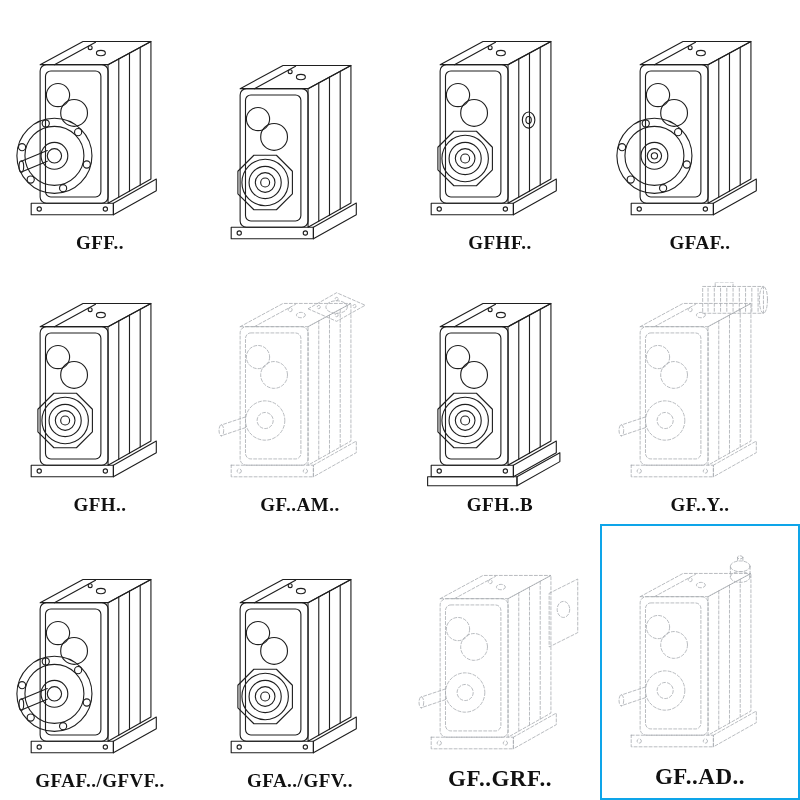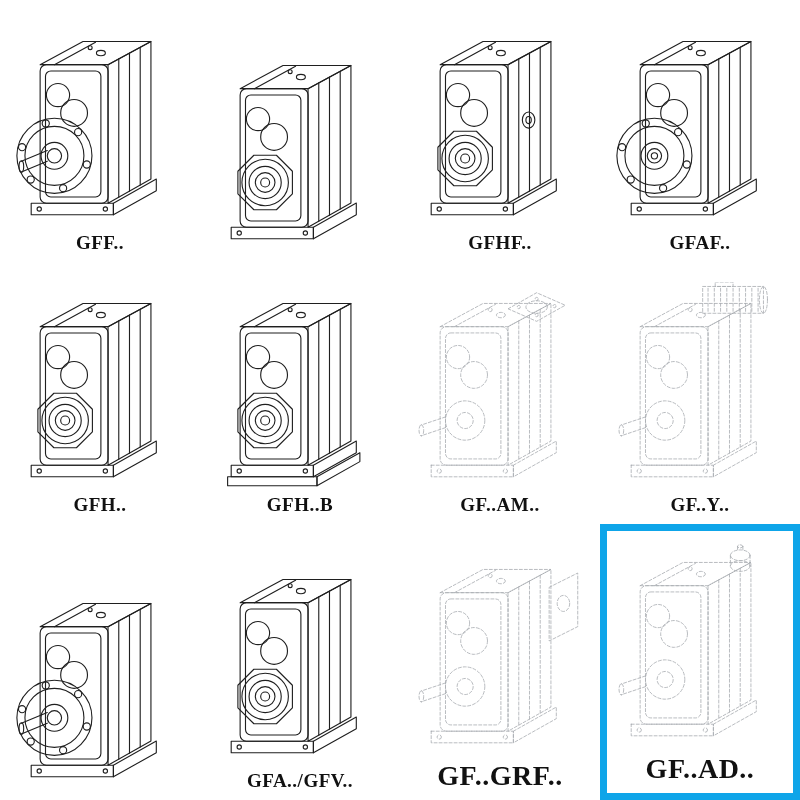--- a/index.html
+++ b/index.html
@@ -19,22 +19,22 @@
   .drawing{width:170px;height:210px;display:block;}
   .label{
     margin-top:2px;
     font-weight:bold;
     font-size:19px;
     letter-spacing:0.5px;
     color:#111;
     text-align:center;
     white-space:nowrap;
   }
-  .label.large{font-size:28px;}
-  .cell.boxed{border:7px solid #0ea5e9;}
+  .label.large{font-size:23px;}
+  .cell.boxed{border:2px solid #0ea5e9;}
 </style>
 </head>
 <body>
 
 <div class="grid">
 
   <figure class="cell">
     <svg class="drawing" viewBox="0 0 190 235" role="img">
         <g fill="none" stroke="#1f1f1f" stroke-width="1.25" stroke-linejoin="round" stroke-linecap="round">
           <rect x="28" y="50" width="76" height="155" rx="7"></rect>
@@ -189,51 +189,20 @@
           <circle cx="56" cy="155" r="18"></circle>
           <circle cx="56" cy="155" r="11"></circle>
           <circle cx="56" cy="155" r="5"></circle>
         </g>
       </svg>
     <figcaption class="label">GFH..</figcaption>
   </figure>
 
   <figure class="cell">
     <svg class="drawing" viewBox="0 0 190 235" role="img">
-        <g fill="none" stroke="#1f1f1f" stroke-width="1.25" stroke-linejoin="round" stroke-linecap="round">
-          <rect x="28" y="50" width="76" height="155" rx="7"></rect>
-          <polygon points="104,50 152,24 152,178 104,205"></polygon>
-          <polygon points="28,50 76,24 152,24 104,50"></polygon>
-          <rect x="34" y="57" width="62" height="141" rx="6"></rect>
-          <line x1="44" y1="50" x2="90" y2="25"></line>
-          <line x1="116" y1="43.5" x2="116" y2="198.25"></line>
-          <line x1="128" y1="37" x2="128" y2="191.5"></line>
-          <line x1="140" y1="30.5" x2="140" y2="184.75"></line>
-          <polygon points="18,205 110,205 110,218 18,218"></polygon>
-          <polygon points="110,205 158,178 158,191 110,218"></polygon>
-          <circle cx="27" cy="211.5" r="2.4"></circle>
-          <circle cx="101" cy="211.5" r="2.4"></circle>
-          <circle cx="48" cy="84" r="13"></circle>
-          <circle cx="66" cy="104" r="15"></circle>
-          <ellipse cx="96" cy="37" rx="5" ry="3"></ellipse>
-          <circle cx="84" cy="31" r="2.2"></circle>
-          <polygon points="86.5,167.6 68.6,185.5 43.4,185.5 25.5,167.6 25.5,142.4 43.4,124.5 68.6,124.5 86.5,142.4"></polygon>
-          <circle cx="56" cy="155" r="26"></circle>
-          <circle cx="56" cy="155" r="18"></circle>
-          <circle cx="56" cy="155" r="11"></circle>
-          <circle cx="56" cy="155" r="5"></circle>
-          <polygon points="14,218 114,218 114,228 14,228"></polygon>
-          <polygon points="114,218 162,191 162,201 114,228"></polygon>
-        </g>
-      </svg>
-    <figcaption class="label">GFH..B</figcaption>
-  </figure>
-
-  <figure class="cell">
-    <svg class="drawing" viewBox="0 0 190 235" role="img">
         <g fill="none" stroke="#a7abb0" stroke-width="0.9" stroke-linejoin="round" stroke-linecap="round" stroke-dasharray="3.4 2.2">
           <rect x="28" y="50" width="76" height="155" rx="7"></rect>
           <polygon points="104,50 152,24 152,178 104,205"></polygon>
           <polygon points="28,50 76,24 152,24 104,50"></polygon>
           <rect x="34" y="57" width="62" height="141" rx="6"></rect>
           <line x1="44" y1="50" x2="90" y2="25"></line>
           <line x1="116" y1="43.5" x2="116" y2="198.25"></line>
           <line x1="128" y1="37" x2="128" y2="191.5"></line>
           <line x1="140" y1="30.5" x2="140" y2="184.75"></line>
           <polygon points="18,205 110,205 110,218 18,218"></polygon>
@@ -251,20 +220,51 @@
           <ellipse cx="7" cy="166" rx="2.6" ry="6.4"></ellipse>
           <polygon points="104,30 136,12 168,26 136,44"></polygon>
           <ellipse cx="136" cy="28" rx="12" ry="7"></ellipse>
           <circle cx="116" cy="28" r="1.8"></circle>
           <circle cx="136" cy="19" r="1.8"></circle>
           <circle cx="156" cy="27" r="1.8"></circle>
           <circle cx="136" cy="37" r="1.8"></circle>
         </g>
       </svg>
     <figcaption class="label">GF..AM..</figcaption>
+  </figure>
+
+  <figure class="cell">
+    <svg class="drawing" viewBox="0 0 190 235" role="img">
+        <g fill="none" stroke="#1f1f1f" stroke-width="1.25" stroke-linejoin="round" stroke-linecap="round">
+          <rect x="28" y="50" width="76" height="155" rx="7"></rect>
+          <polygon points="104,50 152,24 152,178 104,205"></polygon>
+          <polygon points="28,50 76,24 152,24 104,50"></polygon>
+          <rect x="34" y="57" width="62" height="141" rx="6"></rect>
+          <line x1="44" y1="50" x2="90" y2="25"></line>
+          <line x1="116" y1="43.5" x2="116" y2="198.25"></line>
+          <line x1="128" y1="37" x2="128" y2="191.5"></line>
+          <line x1="140" y1="30.5" x2="140" y2="184.75"></line>
+          <polygon points="18,205 110,205 110,218 18,218"></polygon>
+          <polygon points="110,205 158,178 158,191 110,218"></polygon>
+          <circle cx="27" cy="211.5" r="2.4"></circle>
+          <circle cx="101" cy="211.5" r="2.4"></circle>
+          <circle cx="48" cy="84" r="13"></circle>
+          <circle cx="66" cy="104" r="15"></circle>
+          <ellipse cx="96" cy="37" rx="5" ry="3"></ellipse>
+          <circle cx="84" cy="31" r="2.2"></circle>
+          <polygon points="86.5,167.6 68.6,185.5 43.4,185.5 25.5,167.6 25.5,142.4 43.4,124.5 68.6,124.5 86.5,142.4"></polygon>
+          <circle cx="56" cy="155" r="26"></circle>
+          <circle cx="56" cy="155" r="18"></circle>
+          <circle cx="56" cy="155" r="11"></circle>
+          <circle cx="56" cy="155" r="5"></circle>
+          <polygon points="14,218 114,218 114,228 14,228"></polygon>
+          <polygon points="114,218 162,191 162,201 114,228"></polygon>
+        </g>
+      </svg>
+    <figcaption class="label">GFH..B</figcaption>
   </figure>
 
   <figure class="cell">
     <svg class="drawing" viewBox="0 0 190 235" role="img">
         <g fill="none" stroke="#a7abb0" stroke-width="0.9" stroke-linejoin="round" stroke-linecap="round" stroke-dasharray="3.4 2.2">
           <rect x="28" y="50" width="76" height="155" rx="7"></rect>
           <polygon points="104,50 152,24 152,178 104,205"></polygon>
           <polygon points="28,50 76,24 152,24 104,50"></polygon>
           <rect x="34" y="57" width="62" height="141" rx="6"></rect>
           <line x1="44" y1="50" x2="90" y2="25"></line>
@@ -328,20 +328,21 @@
           <circle cx="7.777781514159933" cy="142.29428580865547" r="4"></circle>
           <circle cx="34.294285808655474" cy="115.77778151415994" r="4"></circle>
           <circle cx="70.51650429449552" cy="125.48349570550447" r="4"></circle>
           <circle cx="44" cy="152" r="15"></circle>
           <circle cx="44" cy="152" r="8"></circle>
           <line x1="36" y1="146" x2="7" y2="158"></line>
           <line x1="36" y1="158" x2="7" y2="170"></line>
           <ellipse cx="7" cy="164" rx="2.6" ry="6.4"></ellipse>
         </g>
       </svg>
+    <figcaption class="label">GFAF../GFVF..</figcaption>
   </figure>
 
   <figure class="cell">
     <svg class="drawing" viewBox="0 0 190 235" role="img">
         <g fill="none" stroke="#1f1f1f" stroke-width="1.25" stroke-linejoin="round" stroke-linecap="round">
           <rect x="28" y="50" width="76" height="155" rx="7"></rect>
           <polygon points="104,50 152,24 152,178 104,205"></polygon>
           <polygon points="28,50 76,24 152,24 104,50"></polygon>
           <rect x="34" y="57" width="62" height="141" rx="6"></rect>
           <line x1="44" y1="50" x2="90" y2="25"></line>

